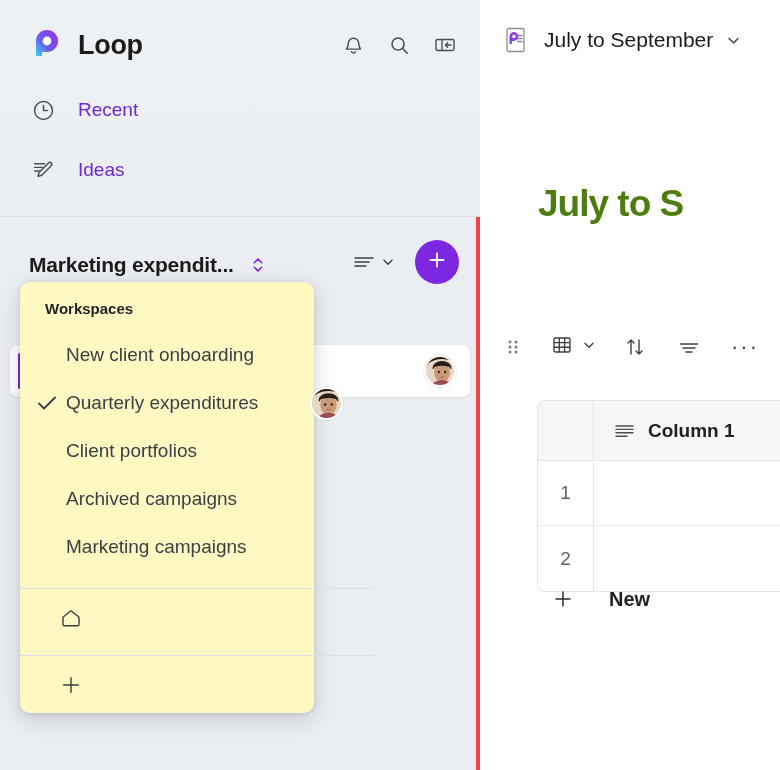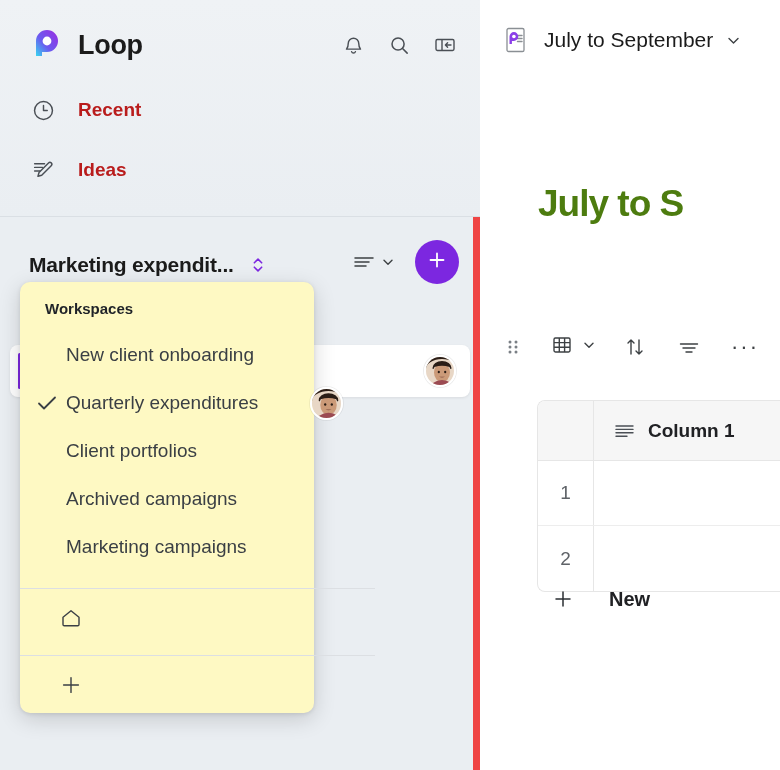--- a/index.html
+++ b/index.html
@@ -9,21 +9,21 @@
     background: #ffffff;
     overflow: hidden;
   }
   #app { position: relative; width: 780px; height: 770px; background: #ffffff; }
 
   
   #sidebar {
     position: absolute; left: 0; top: 0;
     width: 480px; height: 770px;
     background: #eaeef2;
-    border-right: 7px solid #ef4444;
+    border-right: 4px solid #ef4444;
   }
   #sidebar-top-shade {
     position: absolute; left: 0; top: 0; width: 480px; height: 216px;
     background: linear-gradient(180deg,#eff2f5 0%, #eaeef2 100%);
   }
 
   
   #brand-row {
     position: absolute; left: 0; top: 18px; width: 480px; height: 54px;
     display: flex; align-items: center;
@@ -38,21 +38,21 @@
     display: flex; align-items: center; gap: 20px;
   }
   .hicon { width: 26px; height: 26px; display:flex; align-items:center; justify-content:center; cursor: pointer; }
 
   
   .nav-item {
     position: absolute; left: 28px; width: 300px; height: 40px;
     display: flex; align-items: center; cursor: pointer;
   }
   .nav-item .nicon { width: 30px; height: 30px; display:flex; align-items:center; justify-content:center; }
-  .nav-item .nlabel { margin-left: 20px; font-size: 19px; color: #b91c1c; font-weight: bold; }
+  .nav-item .nlabel { margin-left: 20px; font-size: 19px; color: #6d28d9; }
   #nav-recent { top: 90px; }
   #nav-ideas  { top: 150px; }
 
   #sidebar-divider {
     position: absolute; left: 0; top: 216px; width: 480px; height: 1px; background: #dadfe4;
   }
 
   
   #ws-row {
     position: absolute; left: 0; top: 240px; width: 480px; height: 50px;

